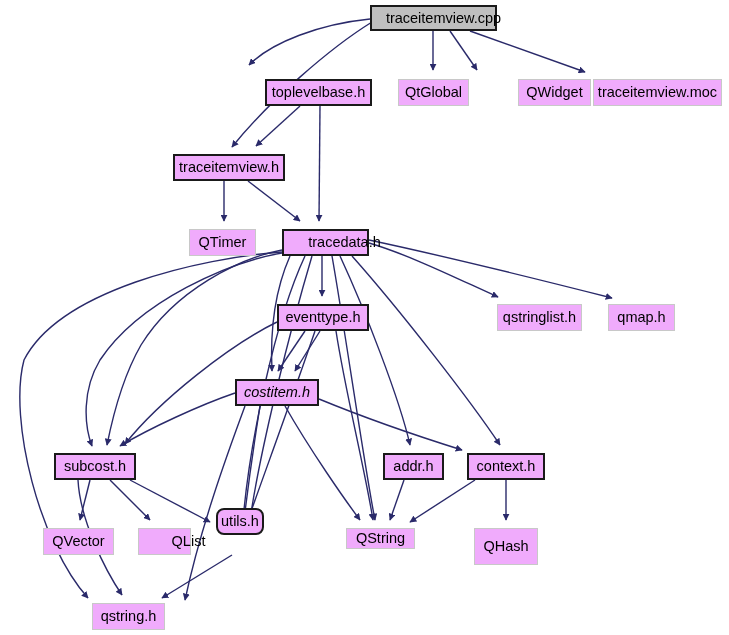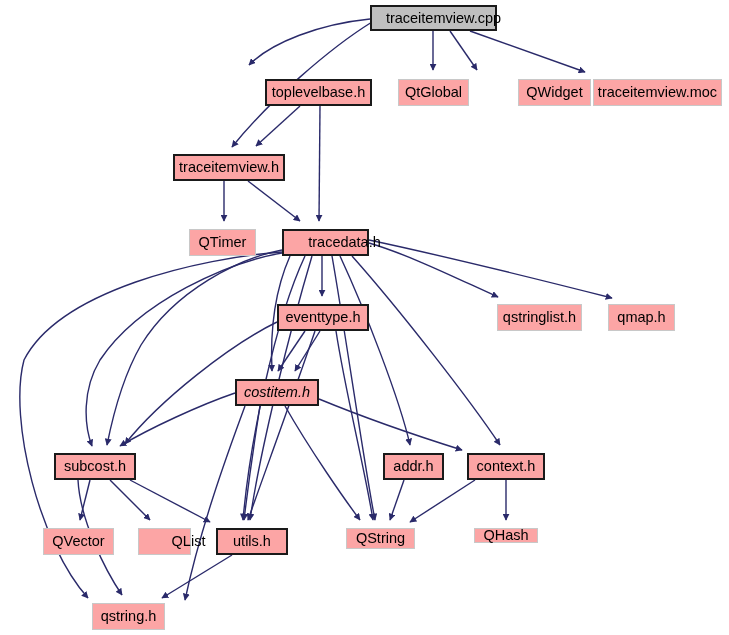--- a/index.html
+++ b/index.html
@@ -27,21 +27,21 @@
   }
   .node {
     position: absolute;
     box-sizing: border-box;
     display: flex;
     align-items: center;
     justify-content: center;
     font-size: 14.5px;
     color: #000000;
     white-space: nowrap;
-    background: #fca5a5;
+    background: #f0abfc;
     border: 1px solid #c8c8c8;
     line-height: 1;
   }
   .node.solid {
     border: 2px solid #1a1a1a;
   }
   .node.root {
     background: #bfbfbf;
     border: 2px solid #1a1a1a;
     padding-left: 20px;
@@ -149,27 +149,27 @@
       </div>
       <div class="node solid" style="left: 467px; top: 453px; width: 78px; height: 27px;">
         <span class="node-label">context.h</span>
       </div>
       <div class="node light" style="left: 43px; top: 528px; width: 71px; height: 27px;">
         <span class="node-label">QVector</span>
       </div>
       <div class="node light" style="left: 138px; top: 528px; width: 53px; height: 27px; padding-left: 48px;">
         <span class="node-label">QList</span>
       </div>
-      <div class="node solid" style="left: 216px; top: 528px; width: 72px; height: 27px;">
+      <div class="node solid" style="left: 216px; top: 508px; width: 48px; height: 27px; border-radius: 8px;">
         <span class="node-label">utils.h</span>
       </div>
       <div class="node light" style="left: 346px; top: 528px; width: 69px; height: 21px;">
         <span class="node-label">QString</span>
       </div>
-      <div class="node light" style="left: 474px; top: 528px; width: 64px; height: 15px;">
+      <div class="node light" style="left: 474px; top: 528px; width: 64px; height: 37px;">
         <span class="node-label">QHash</span>
       </div>
       <div class="node light" style="left: 92px; top: 603px; width: 73px; height: 27px;">
         <span class="node-label">qstring.h</span>
       </div>
     </div>
 
 </div>
 
 </body></html>

